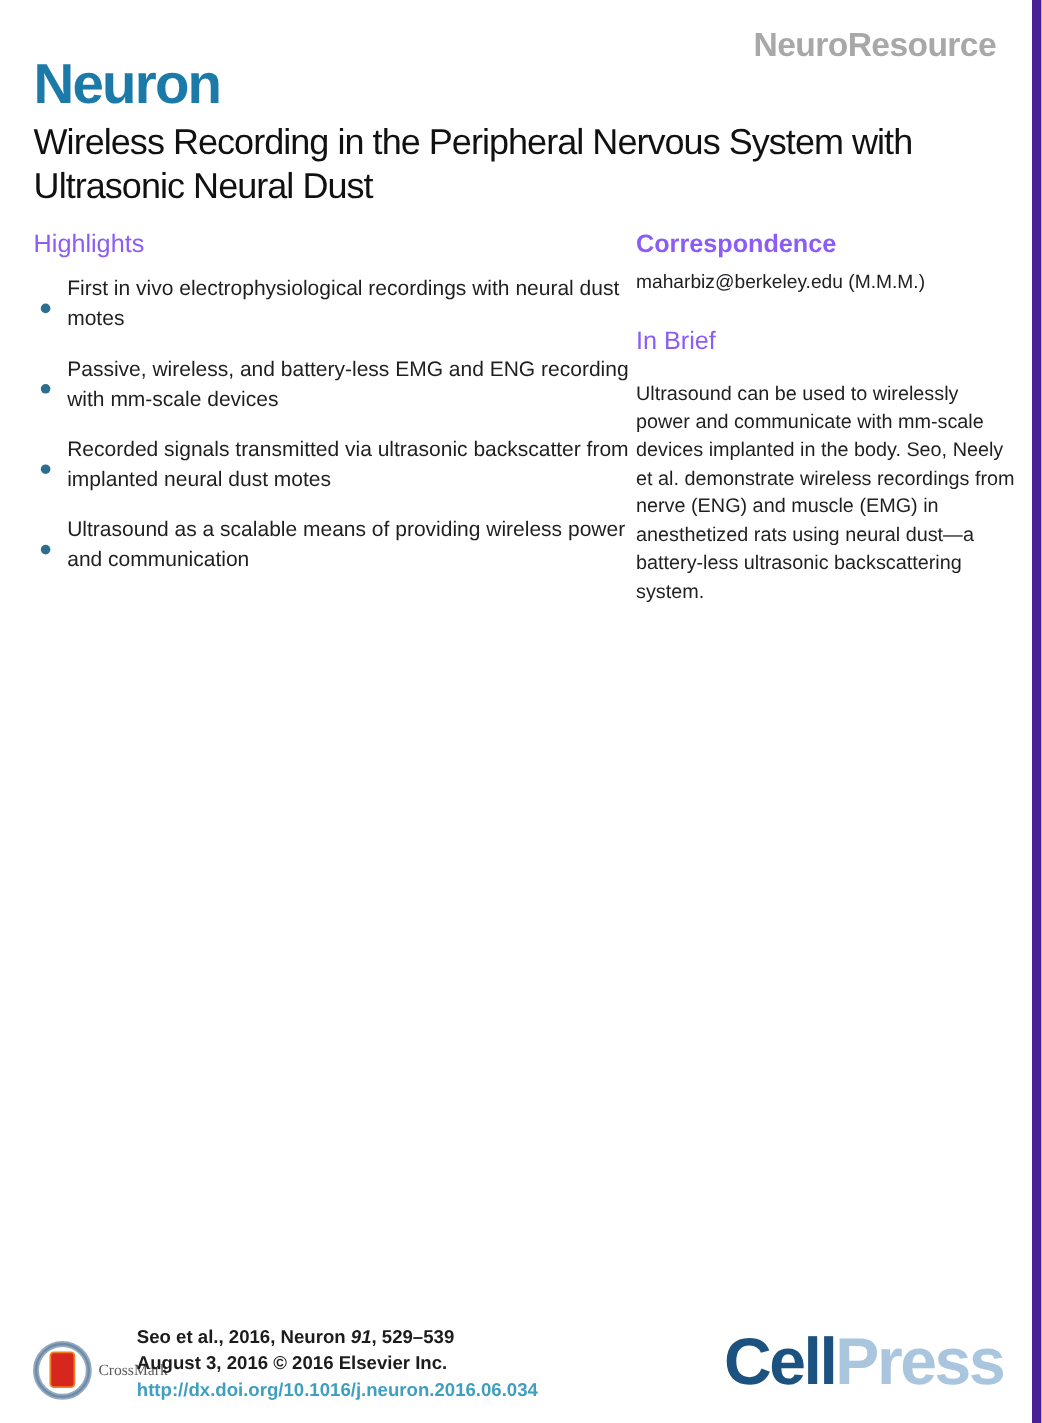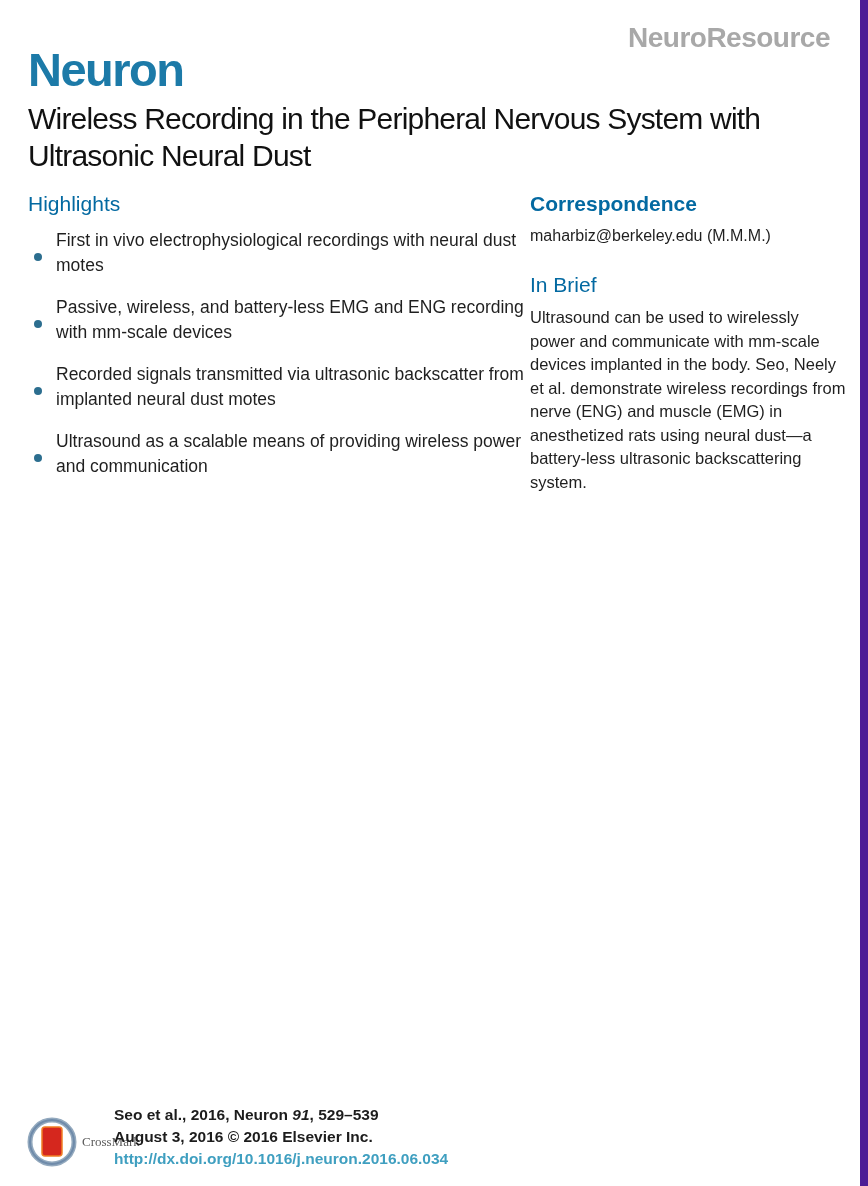--- a/index.html
+++ b/index.html
@@ -43,21 +43,21 @@
     font-size: 30px;
     line-height: 37px;
     font-weight: 400;
     letter-spacing: -0.8px;
     color: #111111;
   }
 
   .section-heading {
     font-size: 21px;
     font-weight: 400;
-    color: #0369a1;
+    color: #8b5cf6;
     margin: 0 0 12px 0;
   }
 
   .left-col {
     position: absolute;
     top: 192px;
     left: 28px;
     width: 496px;
   }
 
@@ -92,21 +92,21 @@
     line-height: 24px;
     color: #1f1f1f;
   }
   .correspondence-block { margin-bottom: 26px; }
   .correspondence-block .section-heading { margin-bottom: 8px; font-weight: bold; }
   .email-line {
     font-size: 16px;
     line-height: 23px;
     color: #1f1f1f;
   }
-  .inbrief-block .section-heading { margin-bottom: 9px; }
+  .inbrief-block .section-heading { margin-bottom: 20px; }
   .inbrief-text {
     font-size: 16.5px;
     line-height: 23.5px;
     color: #1f1f1f;
   }
 
   .footer-crossmark {
     position: absolute;
     left: 26px;
     top: 1116px;
@@ -206,14 +206,17 @@
     </span>
     <span class="crossmark-label">CrossMark</span>
   </div>
 
   <div class="footer-citation">
     <div><span>Seo et al., 2016, Neuron </span><span class="citation-volume">91</span><span>, 529–539</span></div>
     <div>August 3, 2016 © 2016 Elsevier Inc.</div>
     <div><a class="doi-link">http://dx.doi.org/10.1016/j.neuron.2016.06.034</a></div>
   </div>
 
+  <div class="publisher-logo">
+    <span class="publisher-dark">Cell</span><span class="publisher-light">Press</span>
+  </div>
 
 </div>
 
 </body></html>

